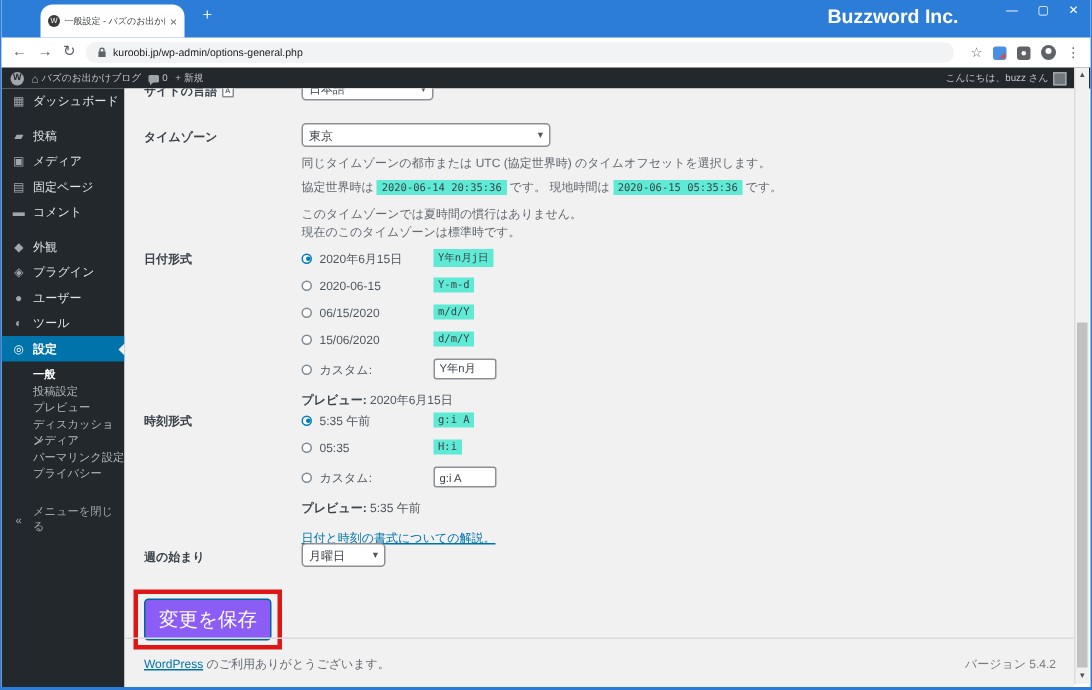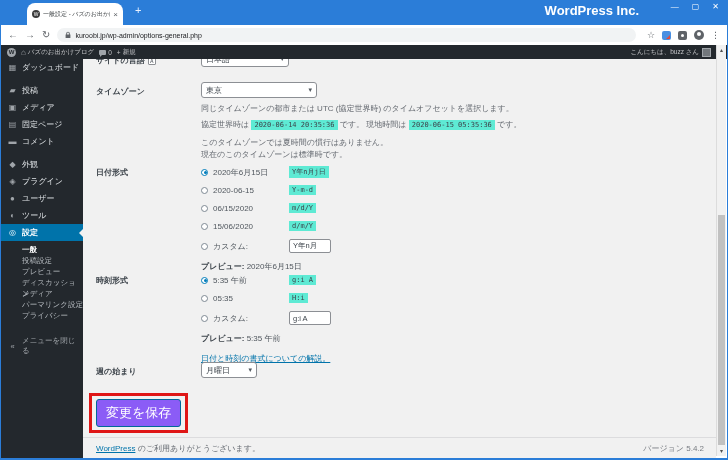--- a/index.html
+++ b/index.html
@@ -90,21 +90,21 @@
   .preview-line { margin-top:2px; }
   .preview-label { font-weight:bold; color:#3c434a; }
   .docs-link { display:inline-block; margin-top:9px; color:#0073aa; text-decoration:underline; cursor:pointer; }
   .lang-icon { display:inline-block; width:8px; height:8px; border:1px solid #8c8f94; border-radius:1px;
                font-size:5px; line-height:7px; text-align:center; color:#646970; vertical-align:middle; margin-left:3px; background:#fff; }
 
   .save-wrap { position:absolute; left:6px; top:334px; border:3px solid #df1616; padding:3px 4px; }
   .save-btn { background:#8b5cf6; border:1px solid #006799; color:#fff; font-size:13px;
               padding:4px 9px; border-radius:3px; cursor:pointer; font-family:inherit; }
 
-  .footer { position:absolute; left:0; right:0; bottom:0; height:21px; border-top:1px solid #dcdcde;
+  .footer { position:absolute; left:0; right:0; bottom:0; height:33px; border-top:1px solid #dcdcde;
             display:flex; align-items:center; justify-content:space-between; padding:0 12px 0 13px; color:#646970; }
   .footer-link { color:#0073aa; text-decoration:underline; cursor:pointer; }
   .version { color:#787c82; }
 
   
   .scrollbar { position:absolute; top:45px; right:1px; width:10px; bottom:2px; background:#f1f1f1;
                border-left:1px solid #dcdcdc; z-index:5; }
   .scroll-arrow { position:absolute; left:0; right:0; height:10px; color:#505050; font-size:6px;
                   text-align:center; line-height:10px; }
   .scroll-up { top:0; }
@@ -116,21 +116,21 @@
 
 <div class="window">
 
   <div class="titlebar">
     <div class="tab">
       <span class="favicon">W</span>
       <span class="tab-title">一般設定 - バズのお出かけ日記 — W</span>
       <span class="tab-close">×</span>
     </div>
     <span class="newtab">+</span>
-    <span class="window-title">WordPress Inc.</span>
+    <span class="window-title">Buzzword Inc.</span>
     <div class="win-controls">
       <span>—</span>
       <span>▢</span>
       <span>✕</span>
     </div>
   </div>
 
   <div class="toolbar">
     <span class="nav-ic">←</span>
     <span class="nav-ic">→</span>
@@ -236,21 +236,21 @@
         <span class="select" style="width:88px;">
           <span>日本語</span>
           <span class="chev">▾</span>
         </span>
       </div>
     </div>
 
     <div class="row" style="top:23px;">
       <div class="row-label">タイムゾーン</div>
       <div class="row-control">
-        <span class="select" style="width:116px;">
+        <span class="select" style="width:166px;">
           <span>東京</span>
           <span class="chev">▾</span>
         </span>
         <div class="desc">同じタイムゾーンの都市または UTC (協定世界時) のタイムオフセットを選択します。</div>
         <div class="desc" style="margin-top:4px;">
           <span>協定世界時は</span>
           <span class="code-badge">2020-06-14 20:35:36</span>
           <span>です。 現地時間は</span>
           <span class="code-badge">2020-06-15 05:35:36</span>
           <span>です。</span>

